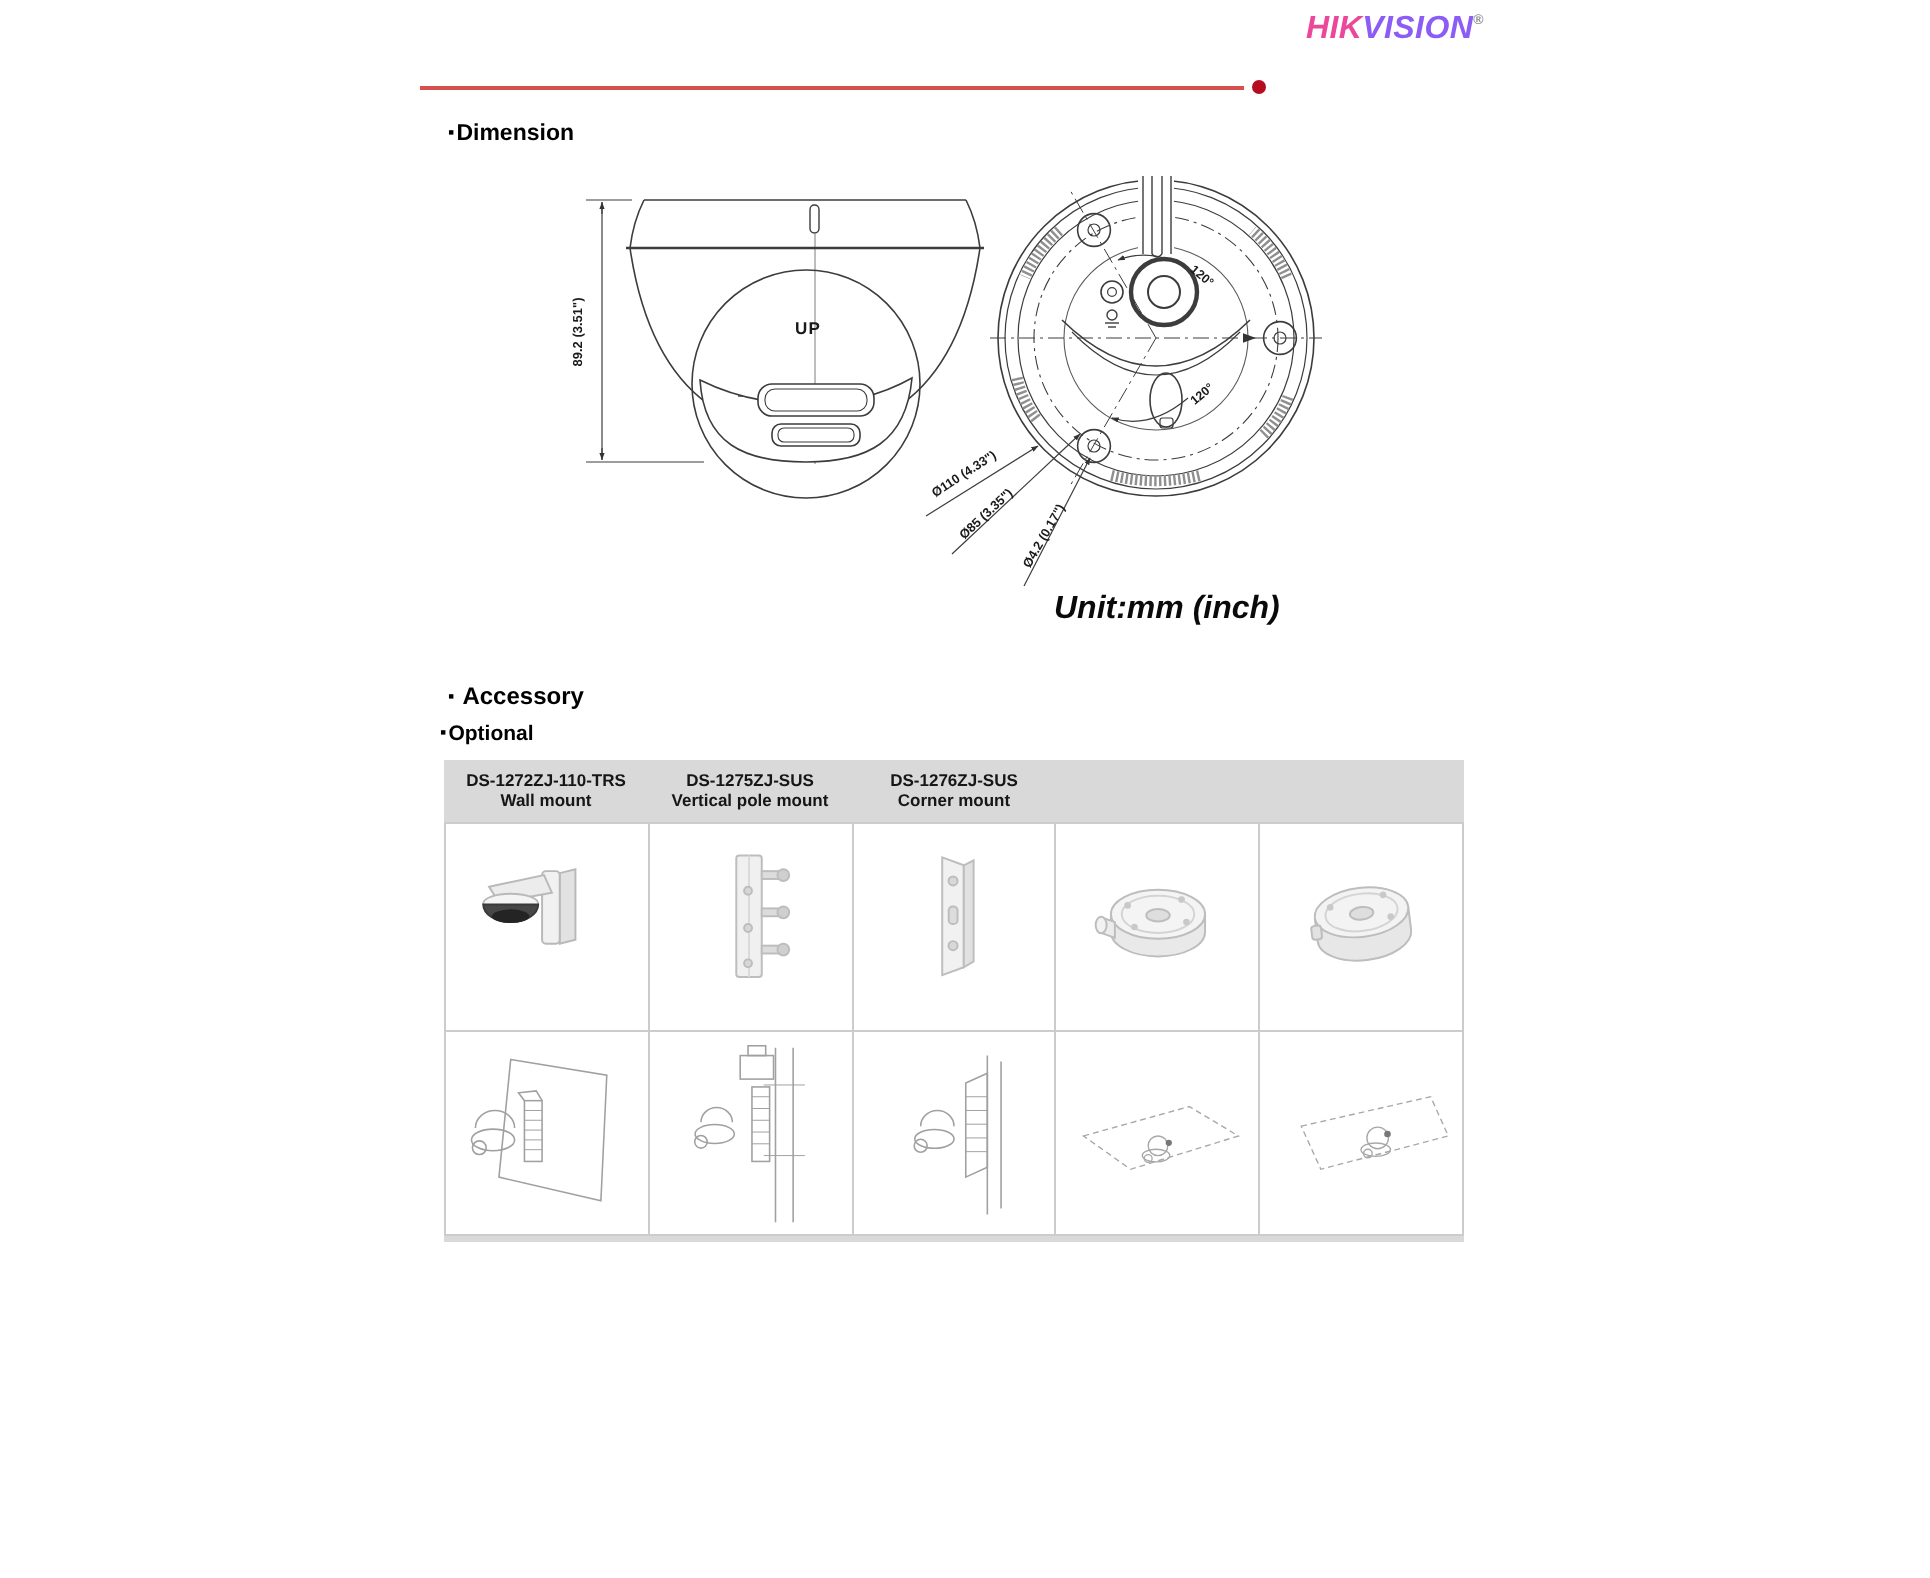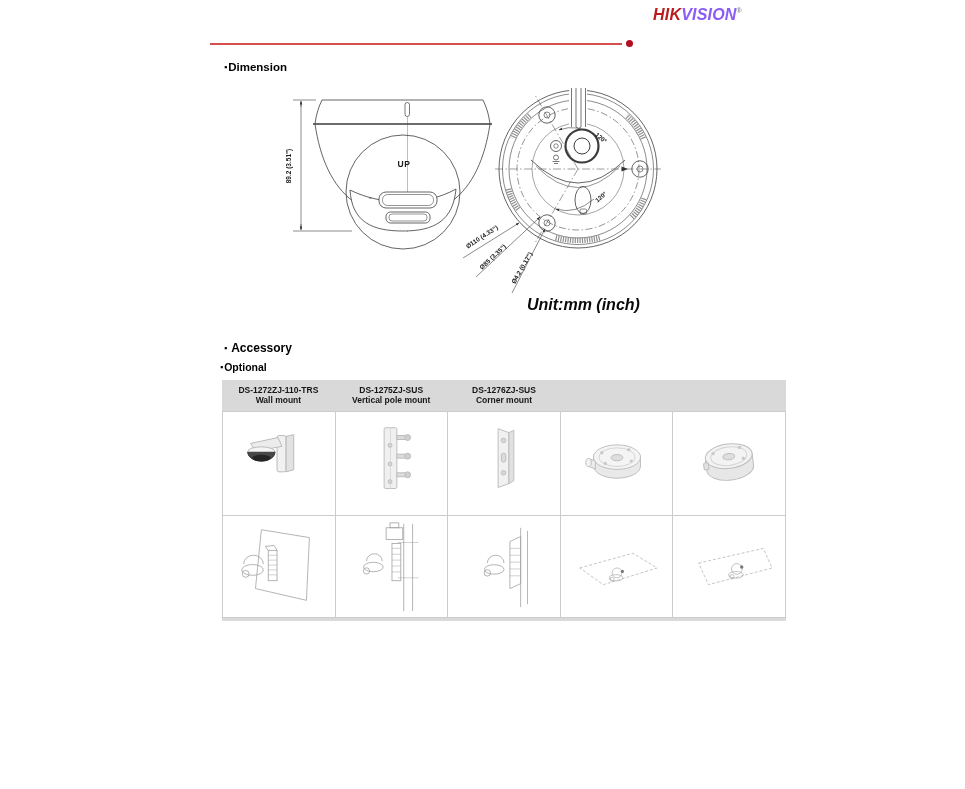--- a/index.html
+++ b/index.html
@@ -5,21 +5,21 @@
   html,body { margin:0; padding:0; }
   body { background:#ffffff; }
   .page {
     position:relative; width:965px; height:789px; background:#ffffff;
     font-family:"Liberation Sans", sans-serif; color:#111; overflow:hidden;
   }
   .abs { position:absolute; }
 
   
   .logo { left:653px; top:6px; font-size:16px; font-style:italic; font-weight:bold; letter-spacing:0.2px; white-space:nowrap; }
-  .logo .hik { color:#b91c1c; }
+  .logo .hik { color:#ec4899; }
   .logo .vision { color:#8b5cf6; }
   .logo .reg { font-size:7px; color:#8b8e91; vertical-align:7px; font-style:normal; }
 
   
   .rule { left:210px; top:43px; width:412px; height:2px; background:#d6504f; }
   .rule-dot { left:626px; top:40px; width:7px; height:7px; border-radius:50%; background:#b50d1d; }
 
   
   .sec-title { font-weight:bold; color:#000; white-space:nowrap; }
   .title-dimension { left:224px; top:61px; font-size:11.5px; }
@@ -28,21 +28,21 @@
   .sec-title .bullet { font-size:9px; vertical-align:1px; margin-right:1px; }
   .title-accessory .bullet { margin-right:4px; }
 
   .unit-note { left:527px; top:296px; font-size:16px; font-weight:600; color:#0a0a0a;font-style:italic; }
 
   
   .dim-drawing { left:270px; top:82px; width:410px; height:218px; }
   .dim-drawing text { font-family:"Liberation Sans", sans-serif; fill:#1a1a1a; }
 
   
-  .acc-table { left:222px; top:380px; width:564px; }
+  .acc-table { left:222px; top:380px; width:510px; }
   .acc-head { display:grid; grid-template-columns:repeat(5,1fr); background:#d9d9d9; height:31px; }
   .acc-head-cell { text-align:center; padding-top:4.5px; font-size:8.5px; line-height:10.5px; font-weight:bold; color:#161616; }
   .acc-body { display:grid; grid-template-columns:repeat(5,1fr); border-left:1px solid #cccccc; }
   .acc-cell { border-right:1px solid #cccccc; border-bottom:1px solid #cccccc; background:#fff;
               display:flex; align-items:center; justify-content:center; }
   .row1 .acc-cell { height:103px; border-top:1px solid #cccccc; }
   .row2 .acc-cell { height:101px; }
   .acc-bottom-band { height:3px; background:#d9d9d9; }
   .acc-cell svg { display:block; }
 </style>

